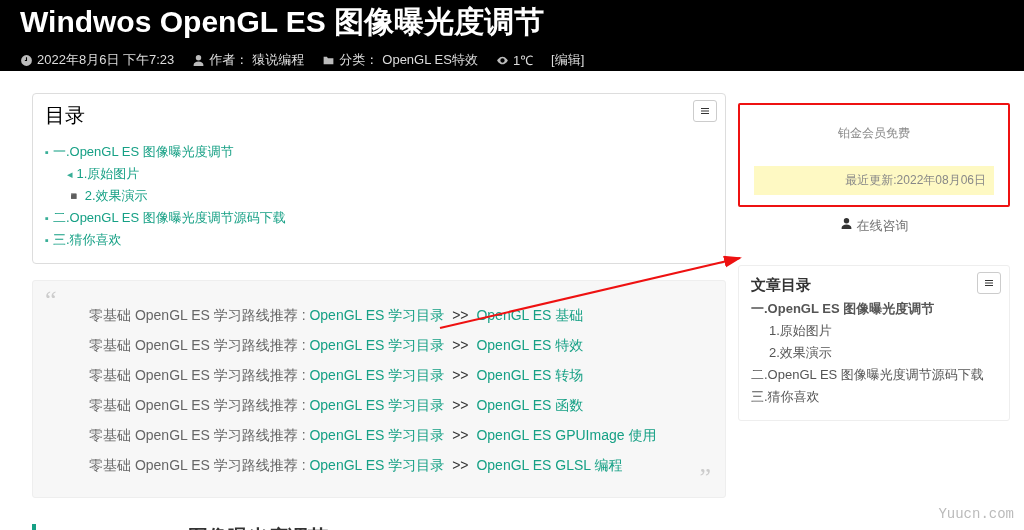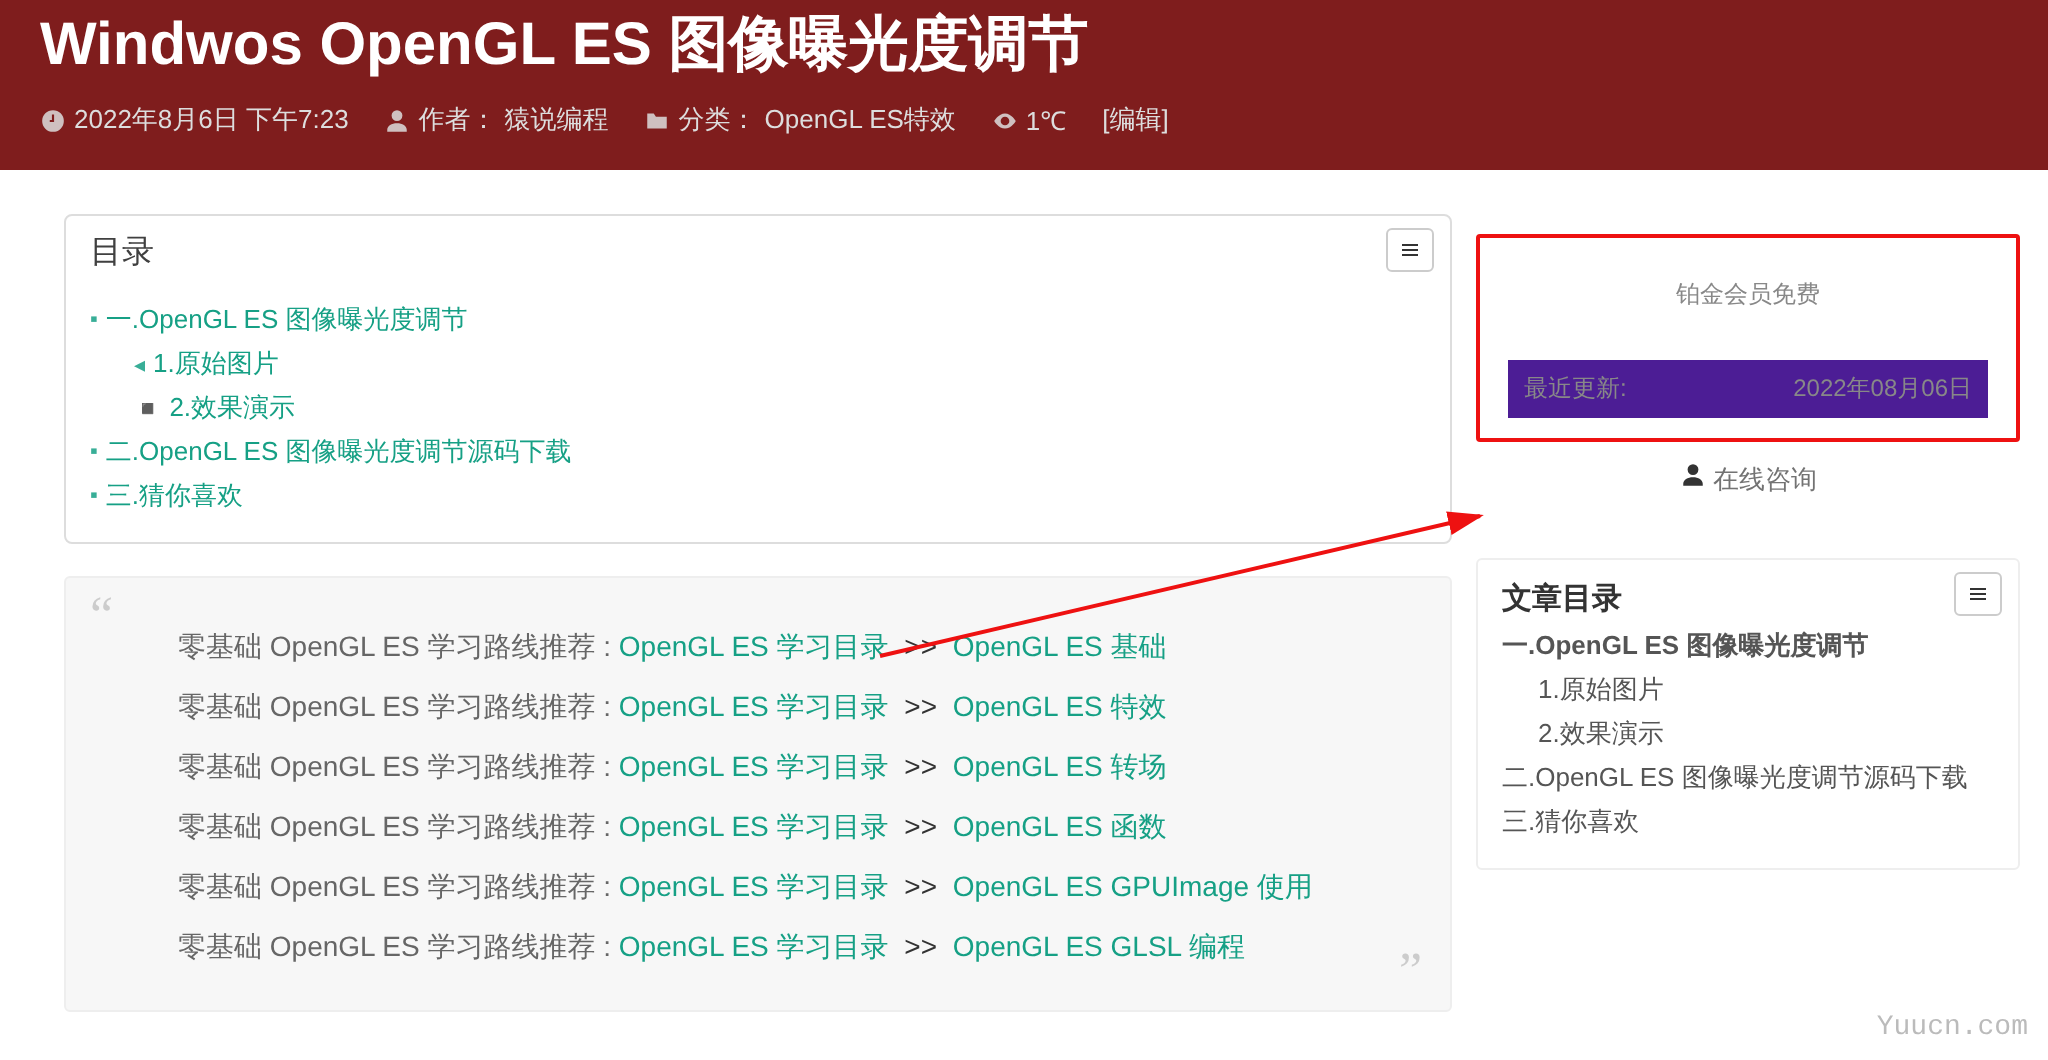--- a/index.html
+++ b/index.html
@@ -1,45 +1,45 @@
 <!DOCTYPE html>
 <html><head>
 <meta charset="utf-8">
 <style>
   *{box-sizing:border-box;margin:0;padding:0}
   body{font-family:-apple-system,"Helvetica Neue",Arial,"Microsoft YaHei",sans-serif;background:#fff;color:#555;font-size:14px;width:1024px;height:530px;overflow:hidden;position:relative}
-  .header{background:#7f1d1d;color:#fff;padding:0 20px 16px 20px}
+  .header{background:#000000;color:#fff;padding:0 20px 2px 20px}
   .title{font-size:30px;font-weight:700;color:#fff;padding:2px 0 8px 0}
   .meta{font-size:13px;color:#ddd;display:flex;gap:18px;align-items:flex-end}
   .meta span{display:flex;align-items:center;gap:4px}
   .meta .mi{width:13px;height:13px;fill:#ddd;opacity:.85}
   .wrap{display:flex;align-items:flex-start}
   .main{flex:1;padding:22px 12px 0 32px}
   .side{width:286px;padding:10px 14px 0 0}
   .toc-card{border:1px solid #ddd;border-radius:4px;padding:8px 12px 10px 12px;position:relative}
-  .toc-title{color:#404040;font-size:16px;margin-bottom:14px}
+  .toc-title{color:#000000;font-size:20px;margin-bottom:14px}
   .toc-btn{position:absolute;top:6px;right:8px;border:1px solid #ccc;border-radius:3px;width:24px;height:22px;display:flex;align-items:center;justify-content:center}
   .toc-btn svg{width:14px;height:12px;fill:#333}
   .toc-l1{color:#16a085;font-size:13px;margin:4px 0;display:flex;align-items:center;gap:4px}
   .toc-l2{color:#16a085;font-size:13px;margin:4px 0 4px 22px;display:flex;align-items:center;gap:4px}
   .ico{font-style:normal;font-size:11px;opacity:.85}
   .quote{margin-top:16px;background:#f7f7f7;border:1px solid #eee;border-radius:3px;padding:14px 26px 22px 26px;position:relative;color:#666}
   .ql{position:absolute;top:4px;left:12px;color:#ccc;font-size:26px;font-family:Georgia,serif}
   .qr{position:absolute;bottom:4px;right:14px;color:#ccc;font-size:26px;font-family:Georgia,serif}
   .line{margin:12px 0 0 30px;font-size:14px}
   .line a{color:#16a085;text-decoration:none}
   .sep{color:#333;margin:0 4px}
   .h2{margin:26px 0 0 0;font-size:20px;font-weight:700;color:#333;border-left:4px solid #16a085;padding-left:10px}
   .price-card{border:2px solid #e11;margin-top:22px;background:#fff;text-align:center;padding:14px 14px 10px 14px;border-radius:2px}
   .price{font-size:26px;font-weight:700;color:#e11}
   .price small{font-size:14px;font-weight:400}
   .vip{font-size:12px;color:#888;margin:6px 0 22px}
   .dl-btn{background:#1abc9c;color:#fff;border-radius:20px;padding:8px 0;font-size:14px;display:flex;align-items:center;justify-content:center;gap:6px}
   .dl-btn svg{width:15px;height:15px;fill:#fff}
-  .upd{background:#4c1d95;display:flex;justify-content:space-between;font-size:12px;color:#888;padding:6px 8px;margin-top:24px}
+  .upd{background:#fef9c3;display:flex;justify-content:flex-end;font-size:12px;color:#888;padding:6px 8px;margin-top:24px}
   .consult{font-size:13px;margin-top:10px;color:#737373;display:flex;align-items:flex-start;justify-content:center;gap:4px}
   .consult svg{width:13px;height:13px;fill:#333}
   .side-toc{margin-top:30px;border:1px solid #eee;border-radius:3px;padding:10px 12px;position:relative}
   .side-toc h3{font-size:15px;color:#333;margin-bottom:5px}
   .st1{font-size:13px;color:#555;margin:4px 0}
   .st1.bold{font-weight:700}
   .st2{font-size:13px;color:#555;margin:4px 0 4px 18px}
   svg.arrow{position:absolute;top:250px;left:430px;pointer-events:none}
   .wm{position:absolute;bottom:8px;right:10px;color:#bbb;font-size:14px;font-family:Liberation Mono, monospace}
 </style>

